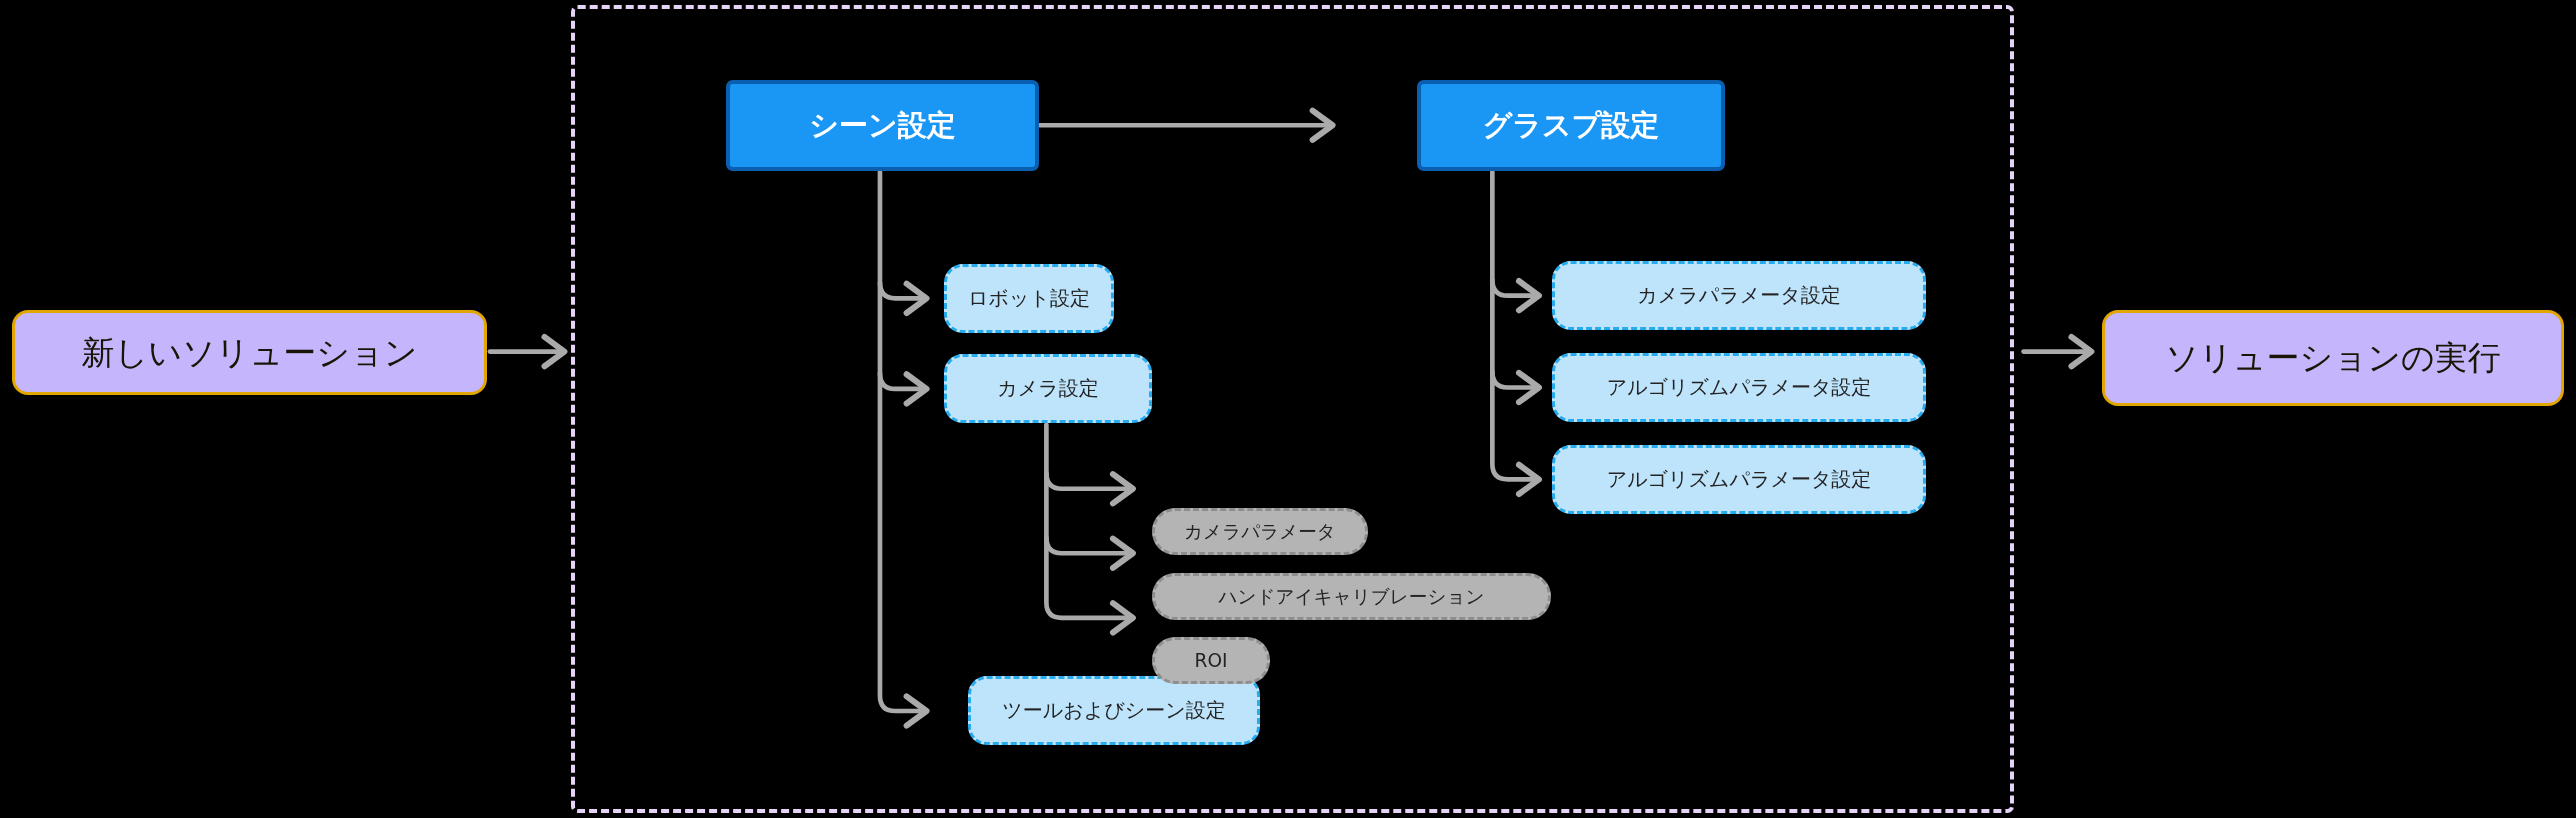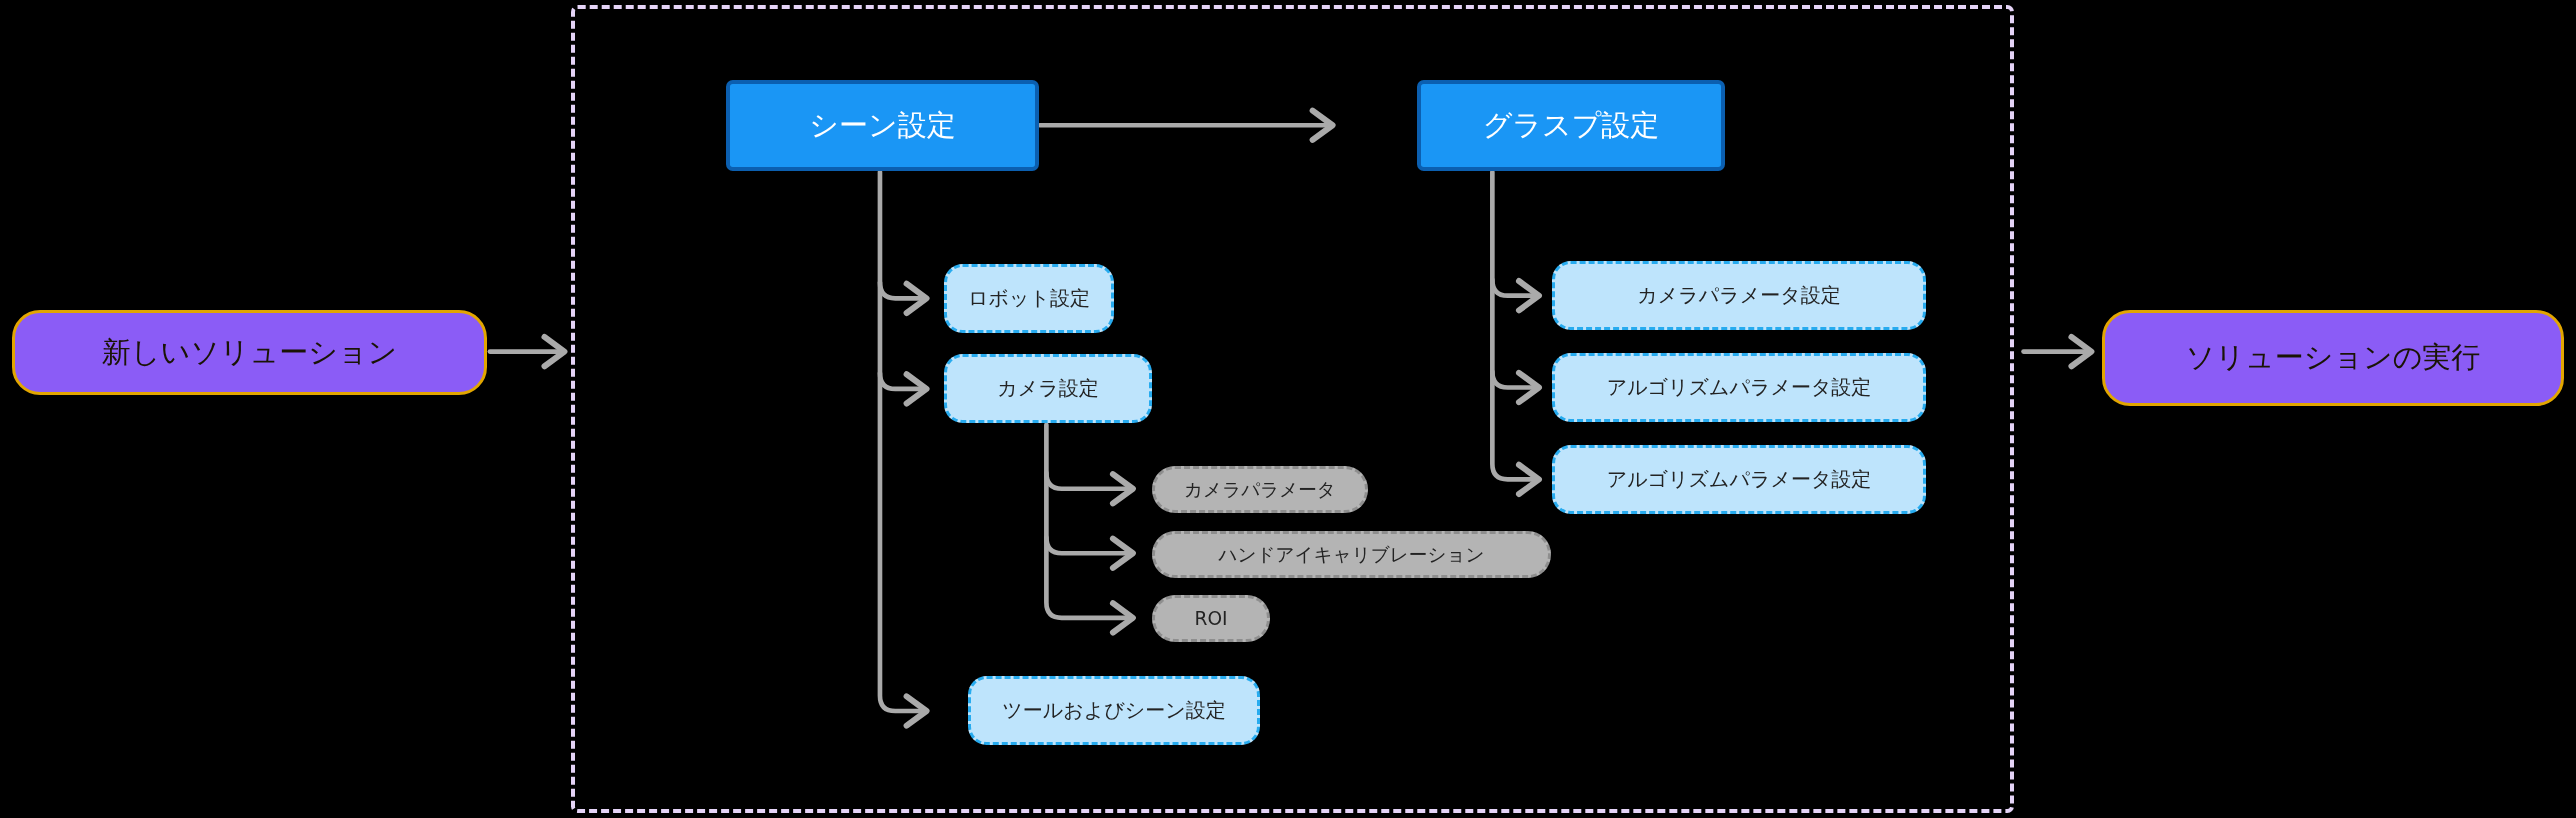--- a/index.html
+++ b/index.html
@@ -22,51 +22,52 @@
   .node{
     position:absolute;
     box-sizing:border-box;
     display:flex;align-items:center;justify-content:center;
     text-align:center;
     line-height:1.15;
     white-space:nowrap;
   }
 
   .node.terminal{
-    background:#8b5cf6;
+    background:#c4b5fd;
     border:3.3px solid #E2A600;
-    border-radius:28px;
+    border-radius:16px;
     color:#1A1405;
-    font-size:29px;
+    font-size:33px;
     font-weight:400;
   }
 
   .node.primary{
     background:#1A96F5;
     border:4px solid #0B5FB0;
     border-radius:6.7px;
     color:#FFFFFF;
     font-size:29px;
-    font-weight:400;
+    font-weight:700;
   }
 
   .node.sub{
     background:#BEE4FC;
     border:3.3px dashed #27ABEF;
     border-radius:18.6px;
     color:#232323;
     font-size:20px;
   }
 
   .node.leaf{
     background:#B4B4B4;
     border:3.3px dashed #8E8E8E;
     border-radius:23px;
     color:#232323;
     font-size:18.6px;
+    margin-top:42px;
   }
 
   svg.wires{
     position:absolute;left:0;top:0;width:2576px;height:819px;
     pointer-events:none;
   }
   svg.wires path, svg.wires line{
     fill:none;stroke:#AAAAAA;stroke-width:7;
     stroke-linecap:round;stroke-linejoin:round;
   }

